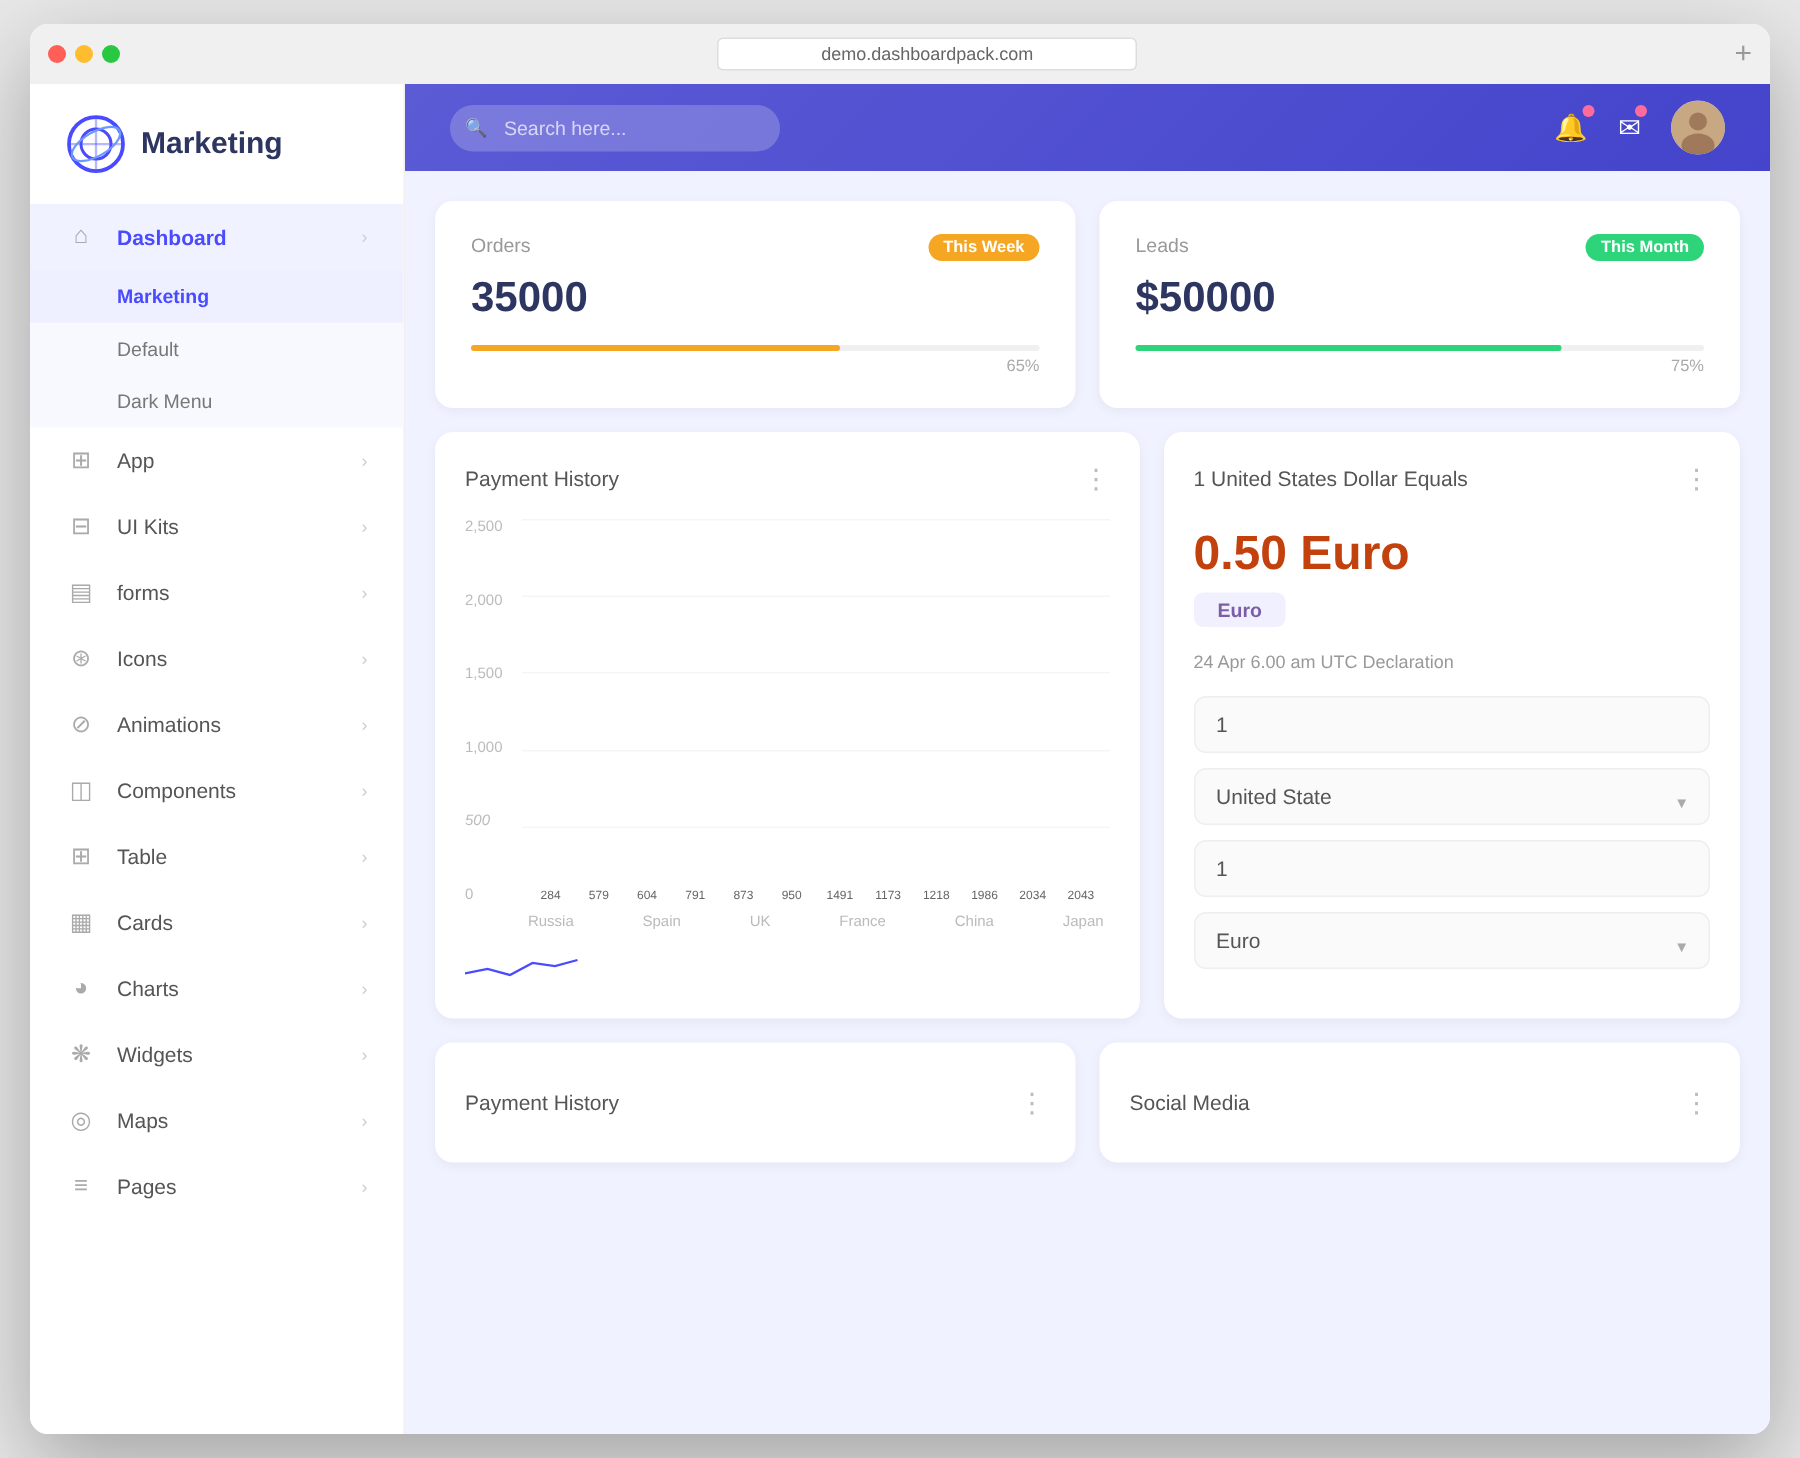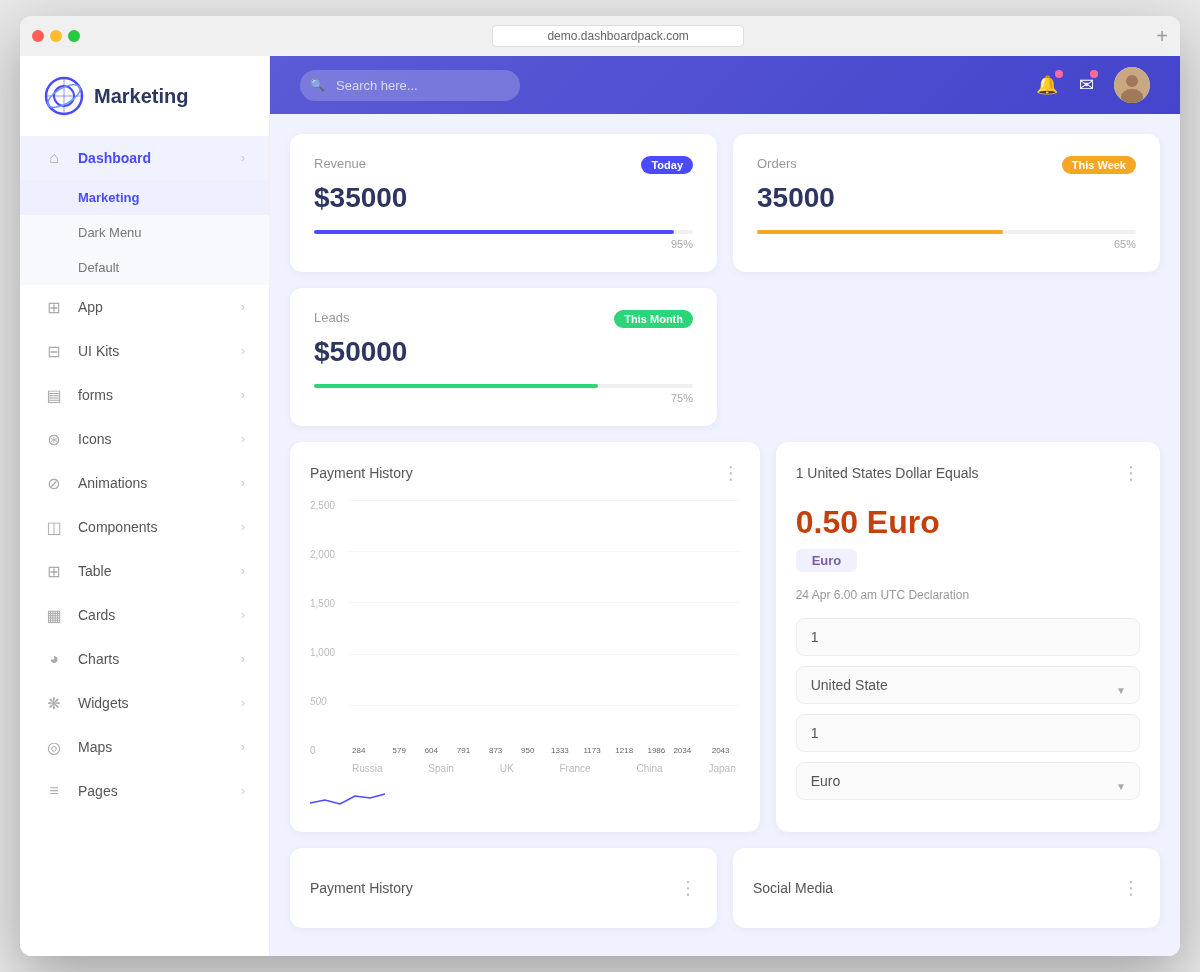--- a/index.html
+++ b/index.html
@@ -8,21 +8,21 @@
     .window { width: 1160px; height: 940px; background: #fff; border-radius: 12px; overflow: hidden; box-shadow: 0 20px 60px rgba(0,0,0,0.3); display: flex; flex-direction: column; }
     
     
     .titlebar { height: 40px; background: #f0f0f0; display: flex; align-items: center; padding: 0 12px; flex-shrink: 0; }
     .traffic-lights { display: flex; gap: 6px; }
     .traffic-light { width: 12px; height: 12px; border-radius: 50%; }
     .tl-red { background: #ff5f57; }
     .tl-yellow { background: #febc2e; }
     .tl-green { background: #28c840; }
     .address-bar { flex: 1; display: flex; justify-content: center; }
-    .address-input { background: #fff; border: 1px solid #ddd; border-radius: 4px; padding: 3px 28px; font-size: 12px; color: #666; width: 252px; text-align: center; position: relative; }
+    .address-input { background: #fff; border: 1px solid #ddd; border-radius: 4px; padding: 3px 28px; font-size: 12px; color: #666; width: 280px; text-align: center; position: relative; }
     .add-tab { margin-left: auto; font-size: 20px; color: #999; cursor: pointer; }
     
     
     .app { display: flex; flex: 1; overflow: hidden; }
     
     
     .sidebar { width: 250px; background: #fff; border-right: 1px solid #f0f0f0; display: flex; flex-direction: column; overflow-y: auto; flex-shrink: 0; }
     .sidebar-logo { padding: 20px 24px; display: flex; align-items: center; gap: 10px; }
     .logo-text { font-size: 20px; font-weight: 700; color: #2d3561; }
     
@@ -131,22 +131,22 @@
 
       <nav class="sidebar-nav">
 
         <div class="nav-item active">
           <span class="nav-icon">⌂</span>
           <span class="nav-label">Dashboard</span>
           <span class="nav-chevron">›</span>
         </div>
         <div class="submenu">
           <div class="submenu-item active">Marketing</div>
+          <div class="submenu-item">Default</div>
           <div class="submenu-item">Dark Menu</div>
-          <div class="submenu-item">Default</div>
         </div>
 
         <div class="nav-item">
           <span class="nav-icon">⊞</span>
           <span class="nav-label">App</span>
           <span class="nav-chevron">›</span>
         </div>
         <div class="nav-item">
           <span class="nav-icon">⊟</span>
           <span class="nav-label">UI Kits</span>
@@ -226,31 +226,20 @@
               <circle cx="18" cy="14" r="6" fill="#a0785a"></circle>
               <ellipse cx="18" cy="30" rx="11" ry="8" fill="#a0785a"></ellipse>
             </svg>
           </div>
         </div>
       </div>
 
       <div class="content">
 
         <div class="stats-row">
-          <div class="stat-card">
-            <div class="stat-header">
-              <span class="stat-label">Revenue</span>
-              <span class="stat-badge badge-blue">Today</span>
-            </div>
-            <div class="stat-value">$35000</div>
-            <div class="progress-bar">
-              <div class="progress-fill progress-blue" style="width:95%"></div>
-            </div>
-            <div class="progress-label">95%</div>
-          </div>
 
           <div class="stat-card">
             <div class="stat-header">
               <span class="stat-label">Orders</span>
               <span class="stat-badge badge-yellow">This Week</span>
             </div>
             <div class="stat-value">35000</div>
             <div class="progress-bar">
               <div class="progress-fill progress-yellow" style="width:65%"></div>
             </div>
@@ -292,21 +281,21 @@
               <div style="position:absolute;left:38px;right:0;top:0;bottom:24px;">
                 <div style="position:absolute;top:0;left:0;right:0;border-top:1px solid #f5f5f5;"></div>
                 <div style="position:absolute;top:20%;left:0;right:0;border-top:1px solid #f5f5f5;"></div>
                 <div style="position:absolute;top:40%;left:0;right:0;border-top:1px solid #f5f5f5;"></div>
                 <div style="position:absolute;top:60%;left:0;right:0;border-top:1px solid #f5f5f5;"></div>
                 <div style="position:absolute;top:80%;left:0;right:0;border-top:1px solid #f5f5f5;"></div>
               </div>
 
               <div style="position:absolute;left:38px;right:0;bottom:24px;top:0;display:flex;align-items:flex-end;gap:2px;padding:0 4px;">
 
-                <div style="flex:1;display:flex;flex-direction:column;align-items:flex-start;">
+                <div style="flex:1;display:flex;flex-direction:column;align-items:center;">
                   <span style="font-size:8px;color:#666;margin-bottom:1px;">284</span>
                   <div style="width:100%;height:11%;background:#ff6b9d;border-radius:2px 2px 0 0;"></div>
                 </div>
 
                 <div style="flex:1;display:flex;flex-direction:column;align-items:center;">
                   <span style="font-size:8px;color:#666;margin-bottom:1px;">579</span>
                   <div style="width:100%;height:23%;background:#3d4b8e;border-radius:2px 2px 0 0;"></div>
                 </div>
                 <div style="flex:1;display:flex;flex-direction:column;align-items:center;margin-top:12px;">
                   <span style="font-size:8px;color:#666;margin-bottom:1px;">604</span>
@@ -320,38 +309,38 @@
                 <div style="flex:1;display:flex;flex-direction:column;align-items:center;">
                   <span style="font-size:8px;color:#666;margin-bottom:1px;">873</span>
                   <div style="width:100%;height:35%;background:#f5a623;border-radius:2px 2px 0 0;"></div>
                 </div>
 
                 <div style="flex:1;display:flex;flex-direction:column;align-items:center;">
                   <span style="font-size:8px;color:#666;margin-bottom:1px;">950</span>
                   <div style="width:100%;height:38%;background:#f5a623;border-radius:2px 2px 0 0;"></div>
                 </div>
                 <div style="flex:1;display:flex;flex-direction:column;align-items:center;">
-                  <span style="font-size:8px;color:#666;margin-bottom:1px;">1333</span>
+                  <span style="font-size:8px;color:#666;margin-bottom:1px;">1491</span>
                   <div style="width:100%;height:44%;background:#7b5ea7;border-radius:2px 2px 0 0;"></div>
                 </div>
                 <div style="flex:1;display:flex;flex-direction:column;align-items:center;">
                   <span style="font-size:8px;color:#666;margin-bottom:1px;">1173</span>
                   <div style="width:100%;height:47%;background:#3d4b8e;border-radius:2px 2px 0 0;"></div>
                 </div>
 
                 <div style="flex:1;display:flex;flex-direction:column;align-items:center;">
                   <span style="font-size:8px;color:#666;margin-bottom:1px;">1218</span>
                   <div style="width:100%;height:49%;background:#ff6b9d;border-radius:2px 2px 0 0;"></div>
                 </div>
                 <div style="flex:1;display:flex;flex-direction:column;align-items:center;">
                   <span style="font-size:8px;color:#666;margin-bottom:1px;">1986</span>
                   <div style="width:100%;height:79%;background:#ff6b9d;border-radius:2px 2px 0 0;"></div>
                 </div>
 
-                <div style="flex:1;display:flex;flex-direction:column;">
+                <div style="flex:1;display:flex;flex-direction:column;align-items:center;">
                   <span style="font-size:8px;color:#666;margin-bottom:1px;">2034</span>
                   <div style="width:100%;height:81%;background:#3d4b8e;border-radius:2px 2px 0 0;"></div>
                 </div>
                 <div style="flex:1;display:flex;flex-direction:column;align-items:center;">
                   <span style="font-size:8px;color:#666;margin-bottom:1px;">2043</span>
                   <div style="width:100%;height:82%;background:#2ed47a;border-radius:2px 2px 0 0;"></div>
                 </div>
               </div>
 
               <div style="position:absolute;left:38px;right:0;bottom:0;height:24px;display:flex;align-items:center;justify-content:space-around;gap:38px;">

